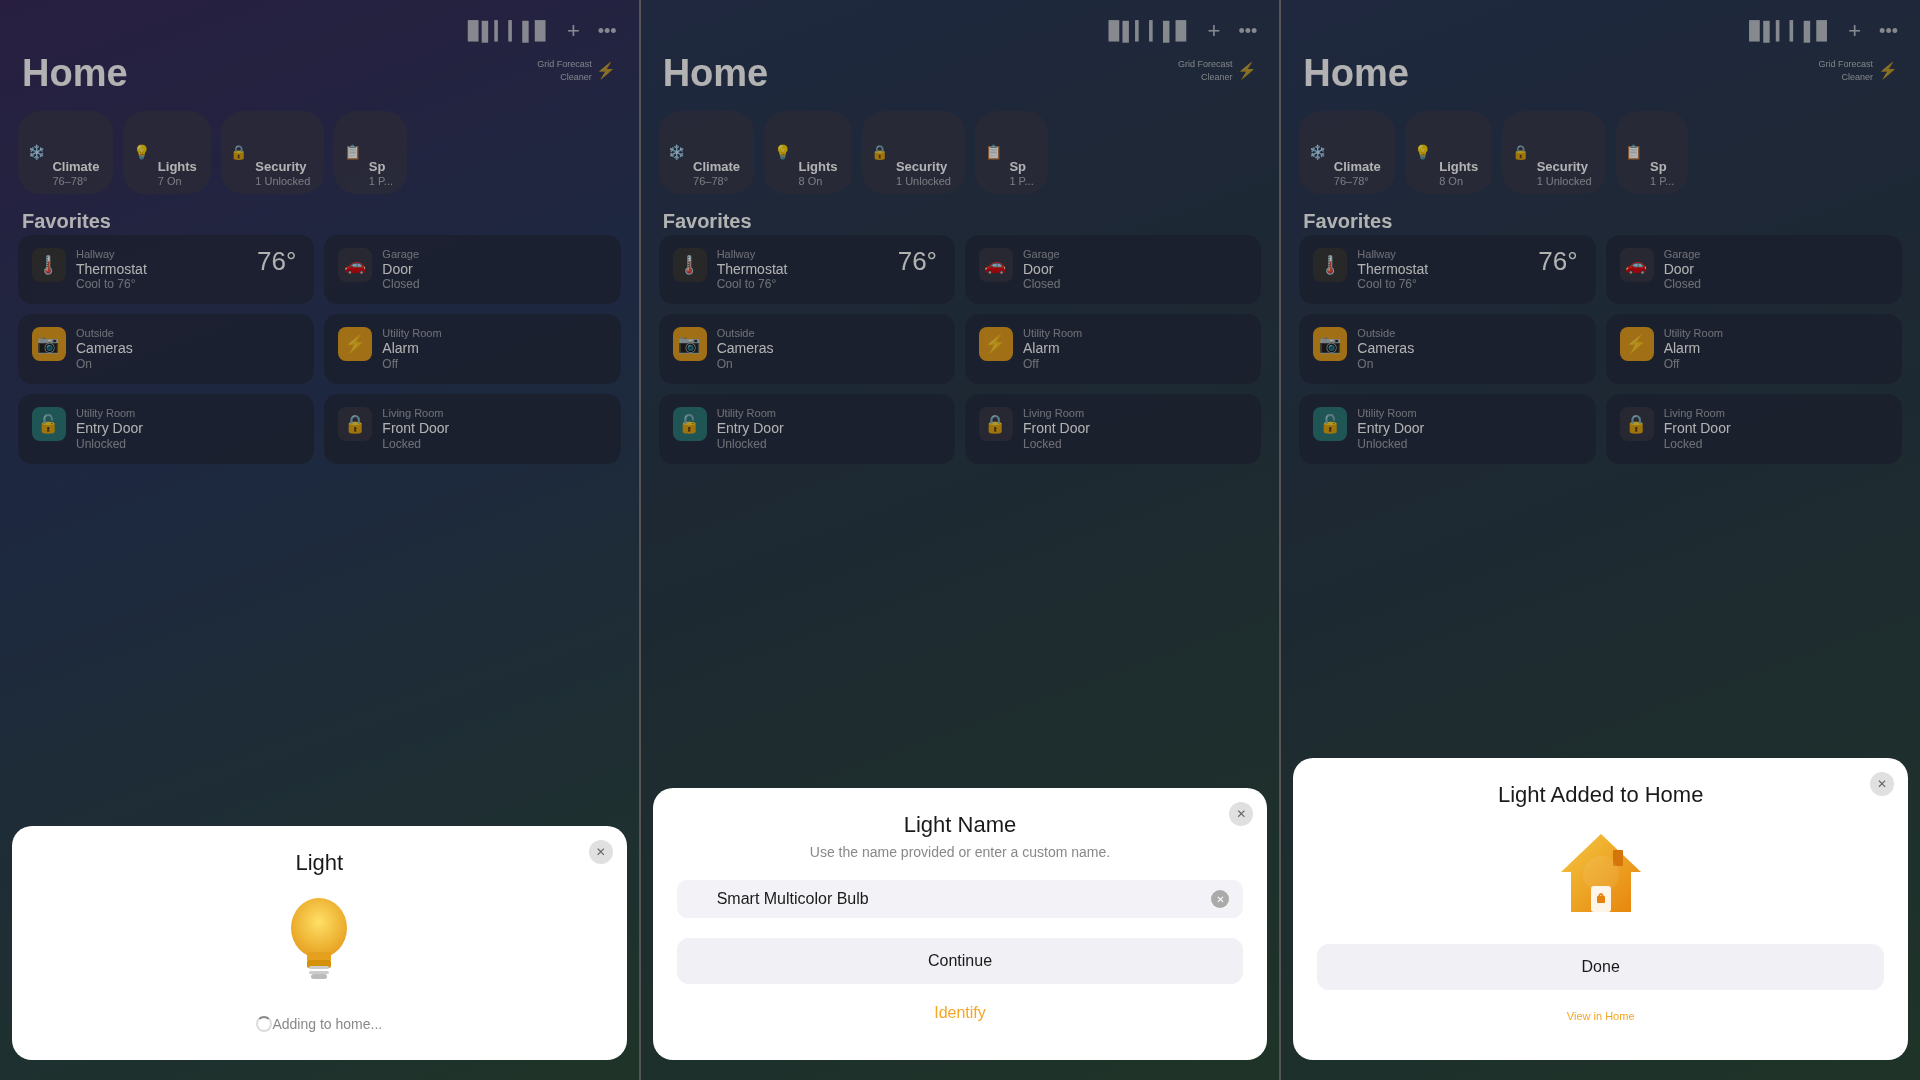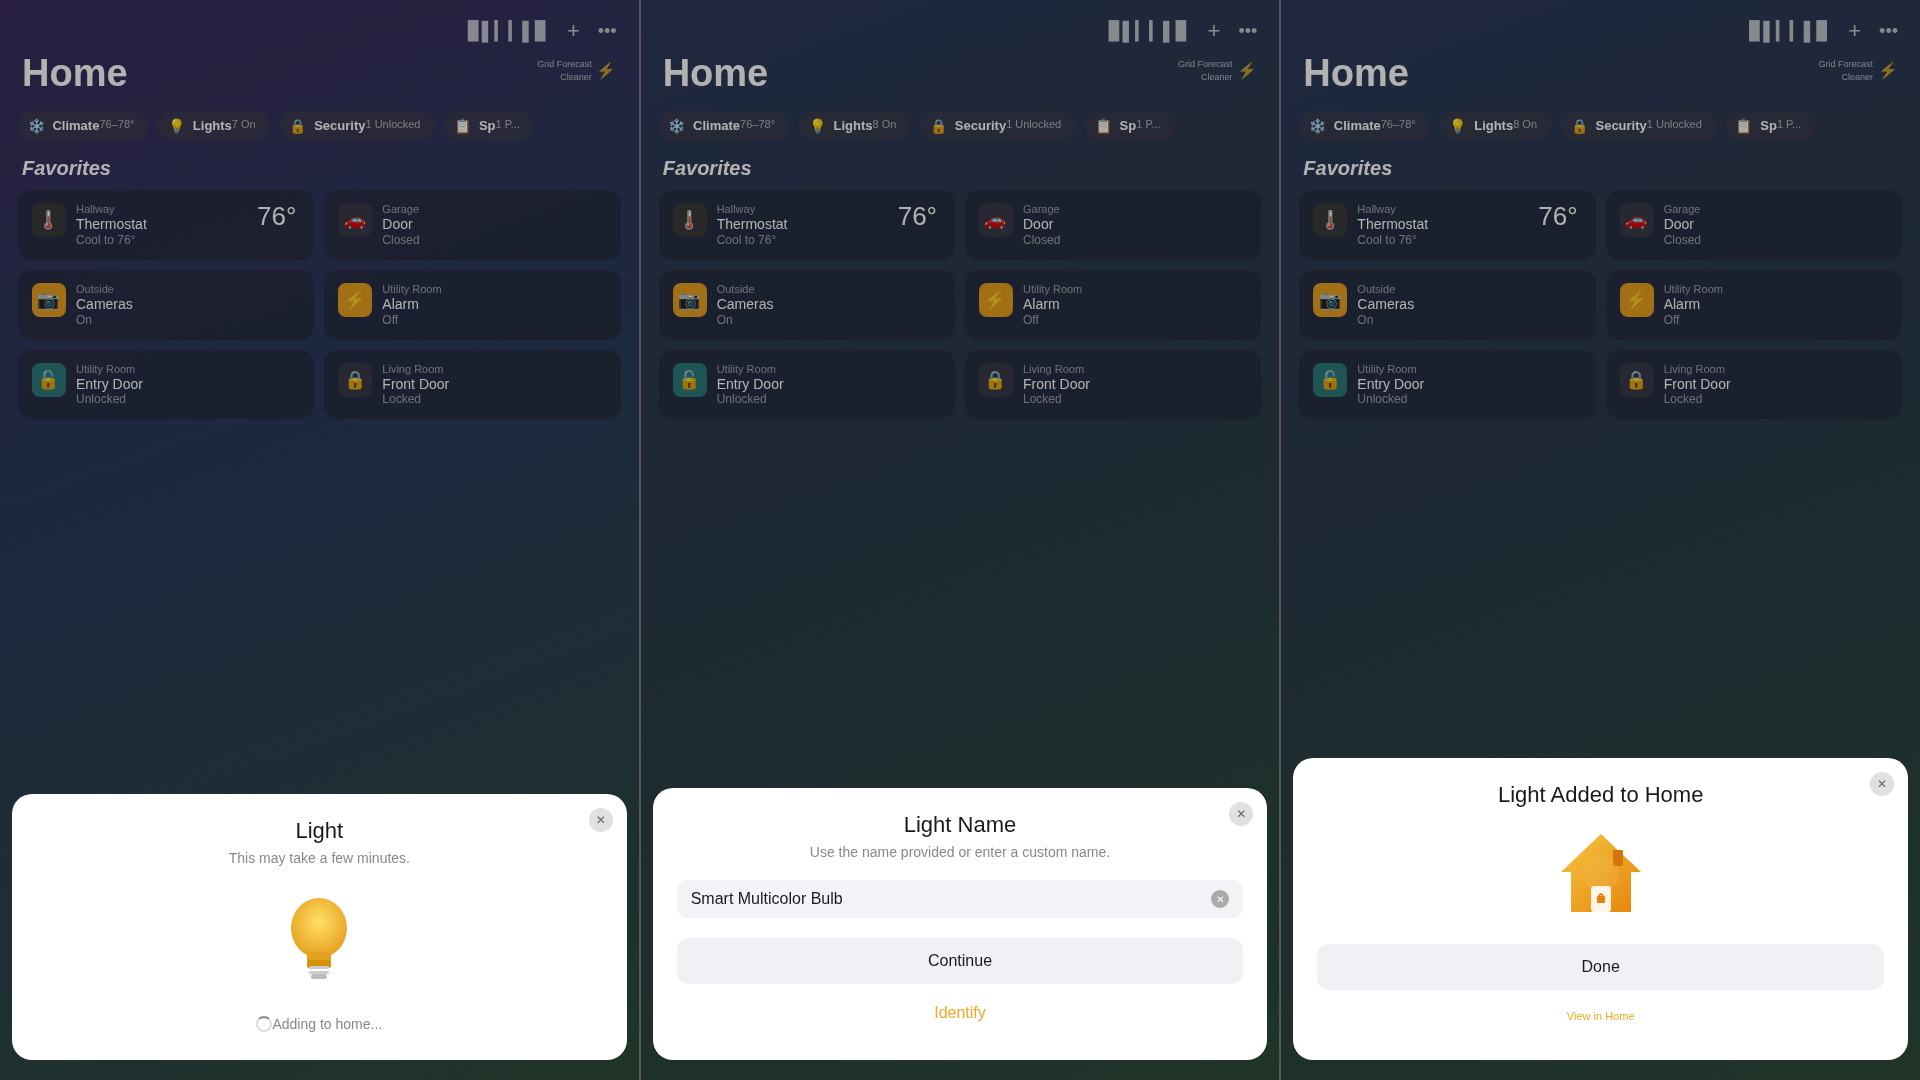--- a/index.html
+++ b/index.html
@@ -71,33 +71,32 @@
     .chip-label {
       font-size: 13px;
       font-weight: 600;
       color: white;
       line-height: 1.2;
     }
     .chip-sub {
       font-size: 11px;
       color: rgba(255,255,255,0.6);
     }
-    .chip-text { display: flex; flex-direction: row; }
+    .chip-text { display: flex; flex-direction: column; margin-top: 41px; }
     .chip-climate .chip-icon { color: #64d0d0; }
     .chip-lights .chip-icon { color: #f5d060; }
     .chip-security .chip-icon { color: #aaa; }
     .chip-sp .chip-icon { color: #aaa; }
 
     
     .favorites-label {
       color: white;
       font-size: 20px;
       font-weight: 700;
-      padding: 4px 22px 10px;
-      font-style: italic;
+      padding: 4px 22px 2px;
     }
 
     
     .tiles-grid {
       display: grid;
       grid-template-columns: 1fr 1fr;
       gap: 10px;
       padding: 0 18px;
     }
     .tile {
@@ -237,20 +236,21 @@
       align-items: center;
       margin: 14px 0 20px;
     }
     .name-input {
       flex: 1;
       border: none;
       background: transparent;
       font-size: 16px;
       color: #1a1a1a;
       outline: none;
+      margin-left: 26px;
     }
     .input-clear {
       width: 18px;
       height: 18px;
       background: #aaa;
       border-radius: 50%;
       display: flex;
       align-items: center;
       justify-content: center;
       font-size: 10px;
@@ -433,21 +433,20 @@
           <span class="tile-name">Front Door</span>
           <span class="tile-status">Locked</span>
         </div>
       </div>
       </div>
       <div class="dim-overlay"></div>
       <div class="modal-area">
         <div class="modal-card">
       <button class="modal-close">✕</button>
       <div class="modal-title">Light</div>
-      <div class="modal-subtitle">This may take a few minutes.</div>
       <div class="bulb-icon">
   <svg class="bulb-svg" viewBox="0 0 90 110" xmlns="http://www.w3.org/2000/svg">
     <defs>
       <radialGradient id="bulbGrad" cx="50%" cy="40%" r="60%">
         <stop offset="0%" stop-color="#ffe066"></stop>
         <stop offset="100%" stop-color="#e6a020"></stop>
       </radialGradient>
     </defs>
 
     <ellipse cx="45" cy="42" rx="28" ry="30" fill="url(#bulbGrad)"></ellipse>

